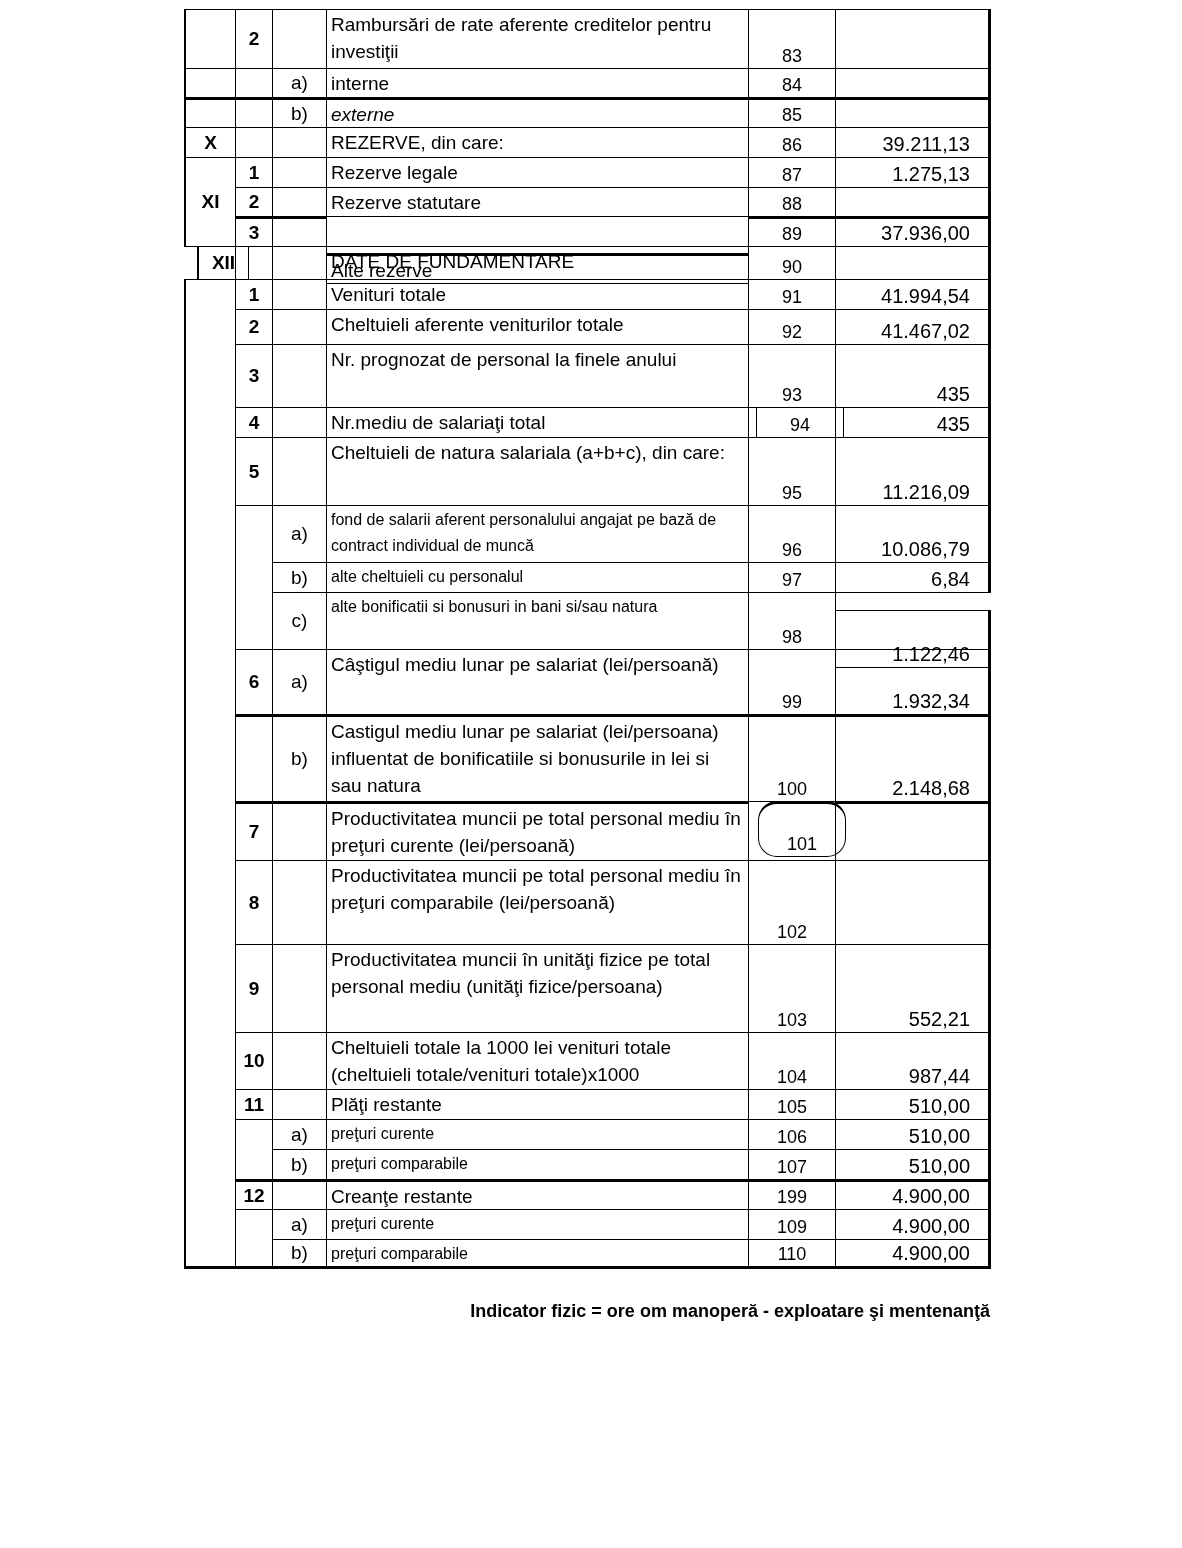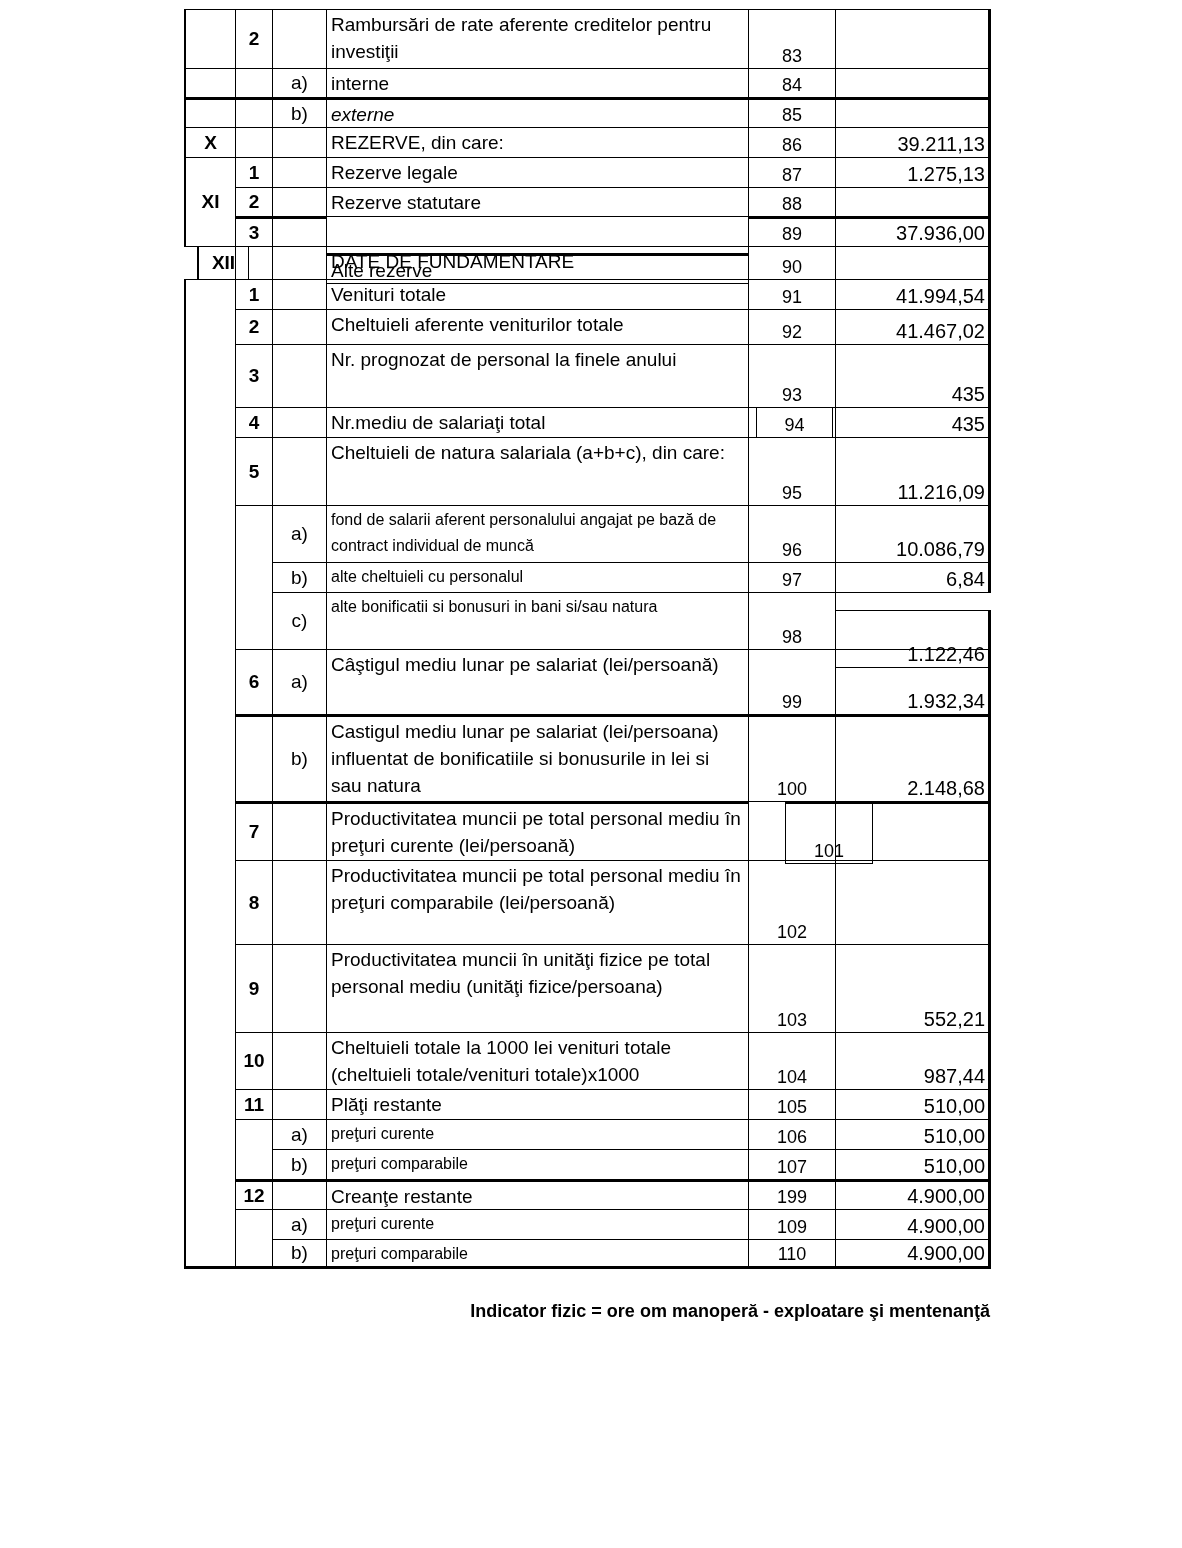--- a/index.html
+++ b/index.html
@@ -13,21 +13,21 @@
   .cell.tl { border-left-width:2px; }
   .cell.tr { border-right-width:3px; }
   .cc { display:flex; align-items:center; justify-content:center; }
   .roman, .num { font-weight:bold; font-size:19px; }
   .sub { font-size:19px; }
   .desc { padding:1px 4px 0 4px; font-size:19px; line-height:27px; }
   .desc.small { font-size:16px; line-height:26px; }
   .code { display:flex; align-items:flex-end; justify-content:center;
           font-size:18px; padding-bottom:1px; }
   .val { display:flex; align-items:flex-end; justify-content:flex-end;
-         font-size:20px; padding-right:3px; padding-bottom:1px; }
+         font-size:20px; padding-right:18px; padding-bottom:1px; }
   .footnote { position:absolute; left:426px; top:1301px; width:564px;
               text-align:right; font-weight:bold; font-size:18px; }
 </style>
 </head>
 <body>
 
 <div id="grid">
     <div class="cell cc roman tl" style="left: 185px; top: 10px; width: 52px; height: 60px;"></div>
     <div class="cell cc roman tl" style="left: 185px; top: 69px; width: 52px; height: 30px;"></div>
     <div class="cell cc roman tl tt" style="left: 185px; top: 98px; width: 52px; height: 31px;"></div>
@@ -98,21 +98,21 @@
     <div class="cell cc sub" style="left: 273px; top: 310px; width: 55px; height: 36px;"></div>
     <div class="cell desc" style="left: 327px; top: 310px; width: 423px; height: 36px;">Cheltuieli aferente veniturilor totale</div>
     <div class="cell code" style="left: 749px; top: 310px; width: 88px; height: 36px;">92</div>
     <div class="cell val tr" style="left: 836px; top: 310px; width: 156px; height: 36px;">41.467,02</div>
     <div class="cell cc sub" style="left: 273px; top: 345px; width: 55px; height: 64px;"></div>
     <div class="cell desc" style="left: 327px; top: 345px; width: 423px; height: 64px;">Nr. prognozat de personal la finele anului</div>
     <div class="cell code" style="left: 749px; top: 345px; width: 88px; height: 64px;">93</div>
     <div class="cell val tr" style="left: 836px; top: 345px; width: 156px; height: 64px;">435</div>
     <div class="cell cc sub" style="left: 273px; top: 408px; width: 55px; height: 31px;"></div>
     <div class="cell desc" style="left: 327px; top: 408px; width: 423px; height: 31px;">Nr.mediu de salariaţi total</div>
-    <div class="cell code" style="left: 749px; top: 408px; width: 77px; height: 31px; margin-left: 7px;">94</div>
+    <div class="cell code" style="left: 749px; top: 408px; width: 88px; height: 31px; margin-left: 7px;">94</div>
     <div class="cell val tr" style="left: 836px; top: 408px; width: 156px; height: 31px;">435</div>
     <div class="cell cc sub" style="left: 273px; top: 438px; width: 55px; height: 69px;"></div>
     <div class="cell desc" style="left: 327px; top: 438px; width: 423px; height: 69px;">Cheltuieli de natura salariala (a+b+c), din care:</div>
     <div class="cell code" style="left: 749px; top: 438px; width: 88px; height: 69px;">95</div>
     <div class="cell val tr" style="left: 836px; top: 438px; width: 156px; height: 69px;">11.216,09</div>
     <div class="cell cc sub" style="left: 273px; top: 506px; width: 55px; height: 58px;">a)</div>
     <div class="cell desc small" style="left: 327px; top: 506px; width: 423px; height: 58px;">fond de salarii aferent personalului  angajat pe bază de contract individual de muncă</div>
     <div class="cell code" style="left: 749px; top: 506px; width: 88px; height: 58px;">96</div>
     <div class="cell val tr" style="left: 836px; top: 506px; width: 156px; height: 58px;">10.086,79</div>
     <div class="cell cc sub" style="left: 273px; top: 563px; width: 55px; height: 31px;">b)</div>
@@ -126,21 +126,21 @@
     <div class="cell cc sub" style="left: 273px; top: 650px; width: 55px; height: 66px;">a)</div>
     <div class="cell desc" style="left: 327px; top: 650px; width: 423px; height: 66px;">Câştigul mediu lunar pe salariat (lei/persoană)</div>
     <div class="cell code" style="left: 749px; top: 650px; width: 88px; height: 66px;">99</div>
     <div class="cell val tr" style="left: 836px; top: 650px; width: 156px; height: 66px;">1.932,34</div>
     <div class="cell cc sub tt" style="left: 273px; top: 715px; width: 55px; height: 88px;">b)</div>
     <div class="cell desc tt" style="left: 327px; top: 715px; width: 423px; height: 88px;">Castigul mediu lunar pe salariat (lei/persoana) influentat de bonificatiile si bonusurile in lei si sau natura</div>
     <div class="cell code tt" style="left: 749px; top: 715px; width: 88px; height: 88px;">100</div>
     <div class="cell val tr tt" style="left: 836px; top: 715px; width: 156px; height: 88px;">2.148,68</div>
     <div class="cell cc sub tt" style="left: 273px; top: 802px; width: 55px; height: 60px;"></div>
     <div class="cell desc tt" style="left: 327px; top: 802px; width: 423px; height: 60px;">Productivitatea muncii pe total personal mediu în preţuri curente (lei/persoană)</div>
-    <div class="cell code tt" style="left: 786px; top: 802px; width: 88px; height: 63px;">101</div>
+    <div class="cell code tt" style="left: 759px; top: 802px; width: 88px; height: 56px; border-radius: 19px;">101</div>
     <div class="cell val tr tt" style="left: 836px; top: 802px; width: 156px; height: 60px;"></div>
     <div class="cell cc sub" style="left: 273px; top: 861px; width: 55px; height: 85px;"></div>
     <div class="cell desc" style="left: 327px; top: 861px; width: 423px; height: 85px;">Productivitatea muncii pe total personal mediu în preţuri comparabile (lei/persoană)</div>
     <div class="cell code" style="left: 749px; top: 861px; width: 88px; height: 85px;">102</div>
     <div class="cell val tr" style="left: 836px; top: 861px; width: 156px; height: 85px;"></div>
     <div class="cell cc sub" style="left: 273px; top: 945px; width: 55px; height: 89px;"></div>
     <div class="cell desc" style="left: 327px; top: 945px; width: 423px; height: 89px;">Productivitatea muncii în unităţi fizice pe total personal mediu (unităţi fizice/persoana)</div>
     <div class="cell code" style="left: 749px; top: 945px; width: 88px; height: 89px;">103</div>
     <div class="cell val tr" style="left: 836px; top: 945px; width: 156px; height: 89px;">552,21</div>
     <div class="cell cc sub" style="left: 273px; top: 1033px; width: 55px; height: 58px;"></div>

